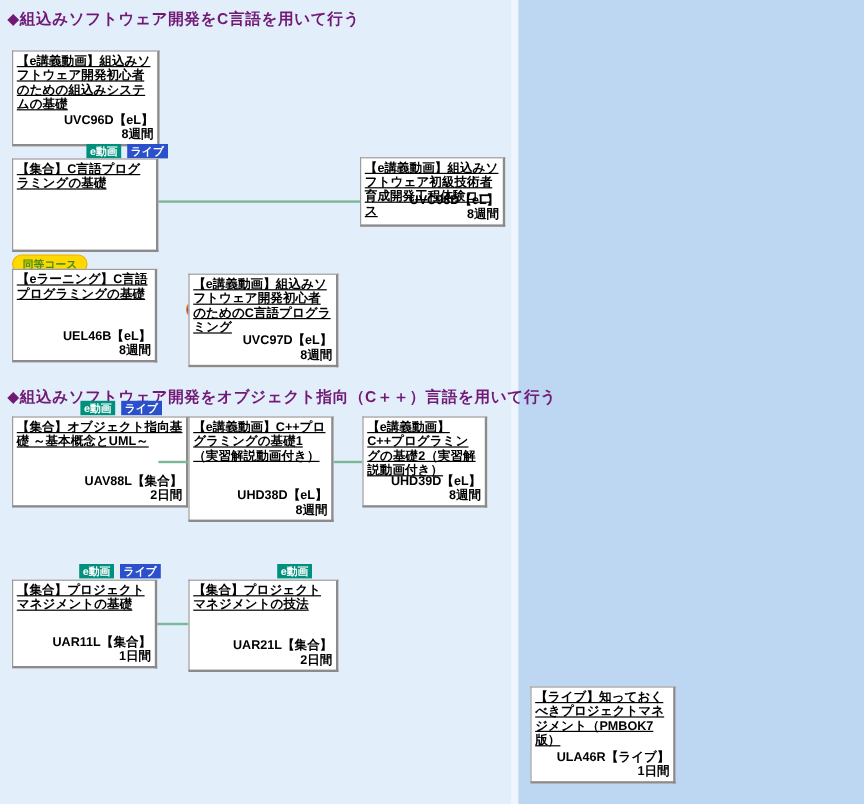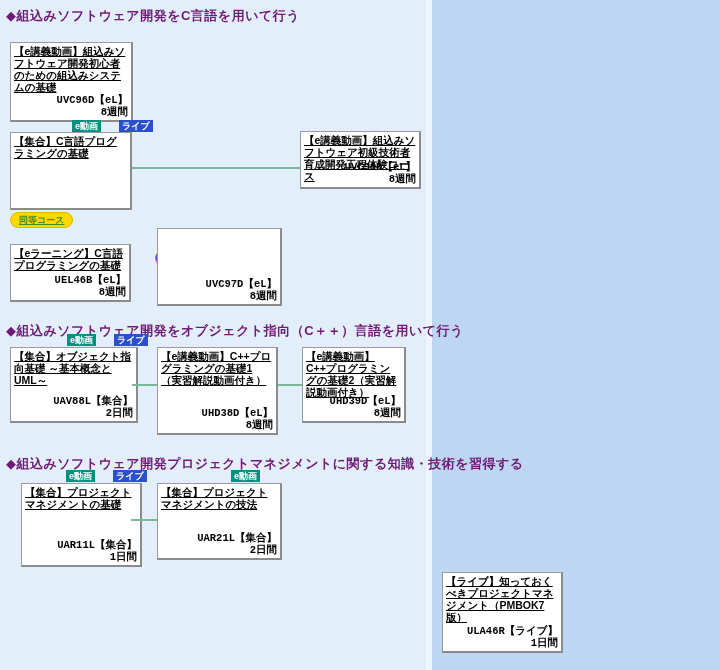--- a/index.html
+++ b/index.html
@@ -14,22 +14,22 @@
   .section-title {
     position:absolute; font-size:13px; font-weight:bold; color:#701a75;
     white-space:nowrap; letter-spacing:0.5px;
   }
   .course-box {
     position:absolute; background:#ffffff; box-sizing:border-box;
     border:1px solid #9b9b9b; border-right:2px solid #8b8b8b; border-bottom:2px solid #8b8b8b;
     padding:2px 3px; font-size:10.5px; font-weight:bold; line-height:1.15;
   }
   .course-title { text-align:left;text-decoration:underline; }
-  .course-meta { position:absolute; right:3px; bottom:2px; text-align:right;font-family:Liberation Mono, monospace; }
-  .badge-group { position:absolute; display:flex; gap:18px; }
+  .course-meta { position:absolute; right:3px; bottom:2px; text-align:right; }
+  .badge-group { position:absolute; display:flex; gap:5px; }
   .badge {
     display:inline-block; font-size:9px; font-weight:bold; color:#ffffff;
     padding:1px 3px; line-height:10px; white-space:nowrap;
   }
   .badge-video { background:#00917e; }
   .badge-live  { background:#2b50cb; }
   .pill {
     position:absolute; box-sizing:border-box; border-radius:8px;
     font-size:9px; font-weight:bold; padding:2px 8px; line-height:10px; white-space:nowrap;text-decoration:underline;
   }
@@ -69,43 +69,44 @@
     <div class="course-title">【e講義動画】組込みソフトウェア初級技術者育成開発工程体験コース</div>
     <div class="course-meta">
       <div>UVC98D【eL】</div>
       <div>8週間</div>
     </div>
   </div>
 
   <div class="pill pill-equal" style="left:10px;top:212px">同等コース</div>
   <div class="pill pill-related" style="left:155px;top:212px">関連コース</div>
 
-  <div class="course-box" style="left:10px;top:244px;width:121px;height:58px">
+  <div class="course-box" style="left:10px;top:224px;width:121px;height:78px">
     <div class="course-title">【eラーニング】C言語プログラミングの基礎</div>
     <div class="course-meta">
       <div>UEL46B【eL】</div>
       <div>8週間</div>
     </div>
   </div>
 
   <div class="course-box" style="left:157px;top:228px;width:125px;height:78px">
+    <div class="course-title">【e講義動画】組込みソフトウェア開発初心者のためのC言語プログラミング</div>
     <div class="course-meta">
       <div>UVC97D【eL】</div>
       <div>8週間</div>
     </div>
   </div>
 
   <div class="section-title" style="left:6px;top:322px">◆組込みソフトウェア開発をオブジェクト指向（C＋＋）言語を用いて行う</div>
 
   <div class="badge-group" style="left:67px;top:334px">
     <span class="badge badge-video">e動画</span>
     <span class="badge badge-live">ライブ</span>
   </div>
 
-  <div class="course-box" style="left:10px;top:347px;width:128px;height:76px">
+  <div class="course-box" style="left:10px;top:347px;width:147px;height:76px">
     <div class="course-title">【集合】オブジェクト指向基礎 ～基本概念とUML～</div>
     <div class="course-meta">
       <div>UAV88L【集合】</div>
       <div>2日間</div>
     </div>
   </div>
 
   <div class="connector" style="left:132px;top:384px;width:25px"></div>
 
   <div class="course-box" style="left:157px;top:347px;width:121px;height:88px">
@@ -119,31 +120,30 @@
   <div class="connector" style="left:278px;top:384px;width:24px"></div>
 
   <div class="course-box" style="left:302px;top:347px;width:104px;height:76px">
     <div class="course-title">【e講義動画】C++プログラミングの基礎2（実習解説動画付き）</div>
     <div class="course-meta">
       <div>UHD39D【eL】</div>
       <div>8週間</div>
     </div>
   </div>
 
-  <div class="section-title" style="left:6px;top:455px">◆組込みソフトウェア開発プロジェクトマネジメントに関する知識・技術を習得する</div>
 
   <div class="badge-group" style="left:66px;top:470px">
     <span class="badge badge-video">e動画</span>
     <span class="badge badge-live">ライブ</span>
   </div>
   <div class="badge-group" style="left:231px;top:470px">
     <span class="badge badge-video">e動画</span>
   </div>
 
-  <div class="course-box" style="left:21px;top:483px;width:121px;height:84px">
+  <div class="course-box" style="left:10px;top:483px;width:121px;height:74px">
     <div class="course-title">【集合】プロジェクトマネジメントの基礎</div>
     <div class="course-meta">
       <div>UAR11L【集合】</div>
       <div>1日間</div>
     </div>
   </div>
 
   <div class="connector" style="left:131px;top:519px;width:26px"></div>
 
   <div class="course-box" style="left:157px;top:483px;width:125px;height:77px">

